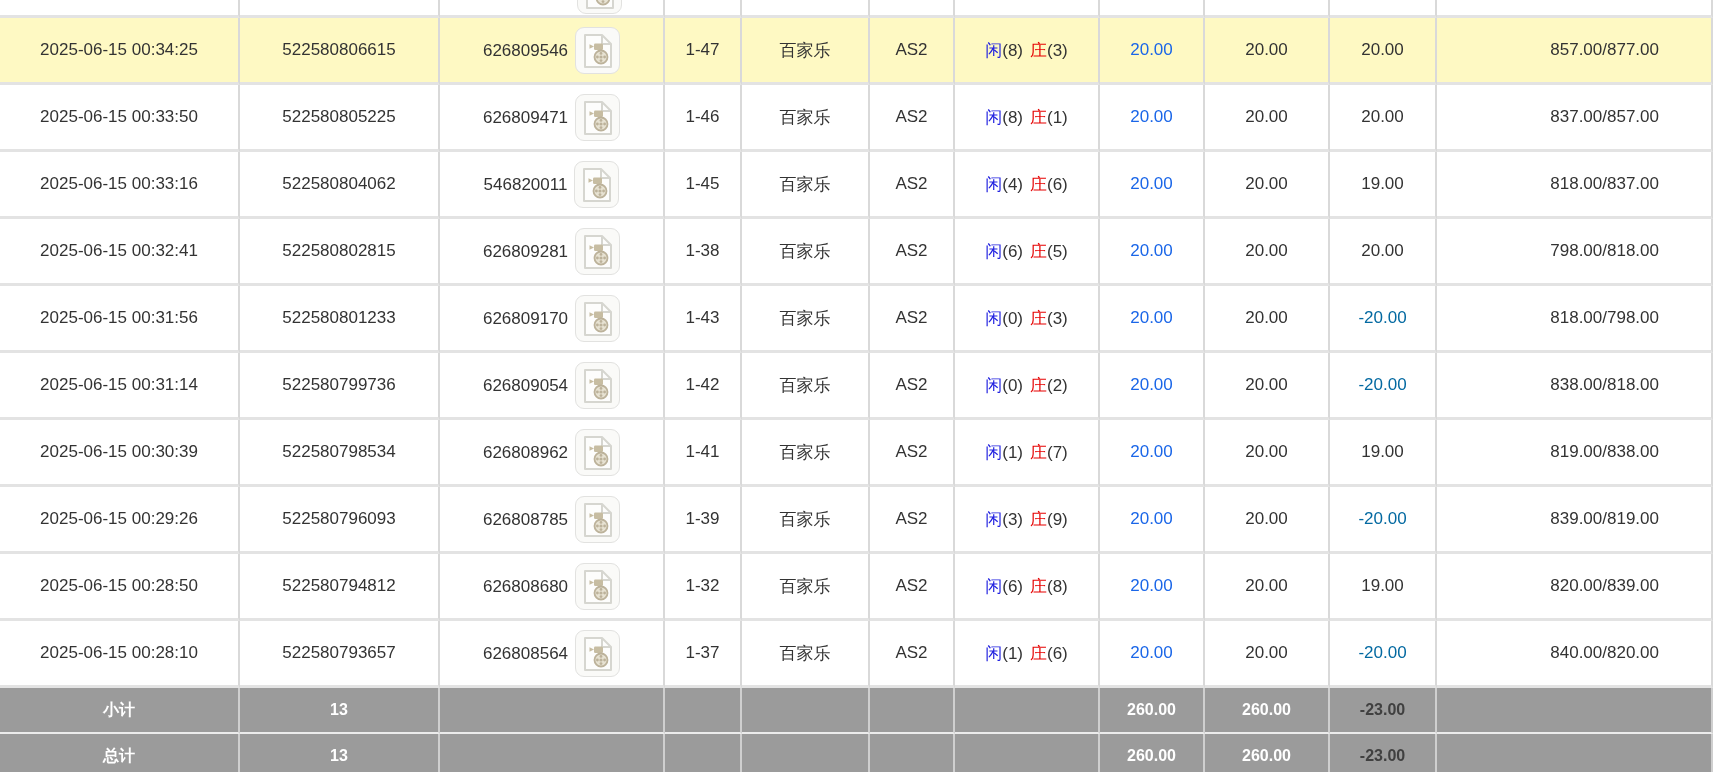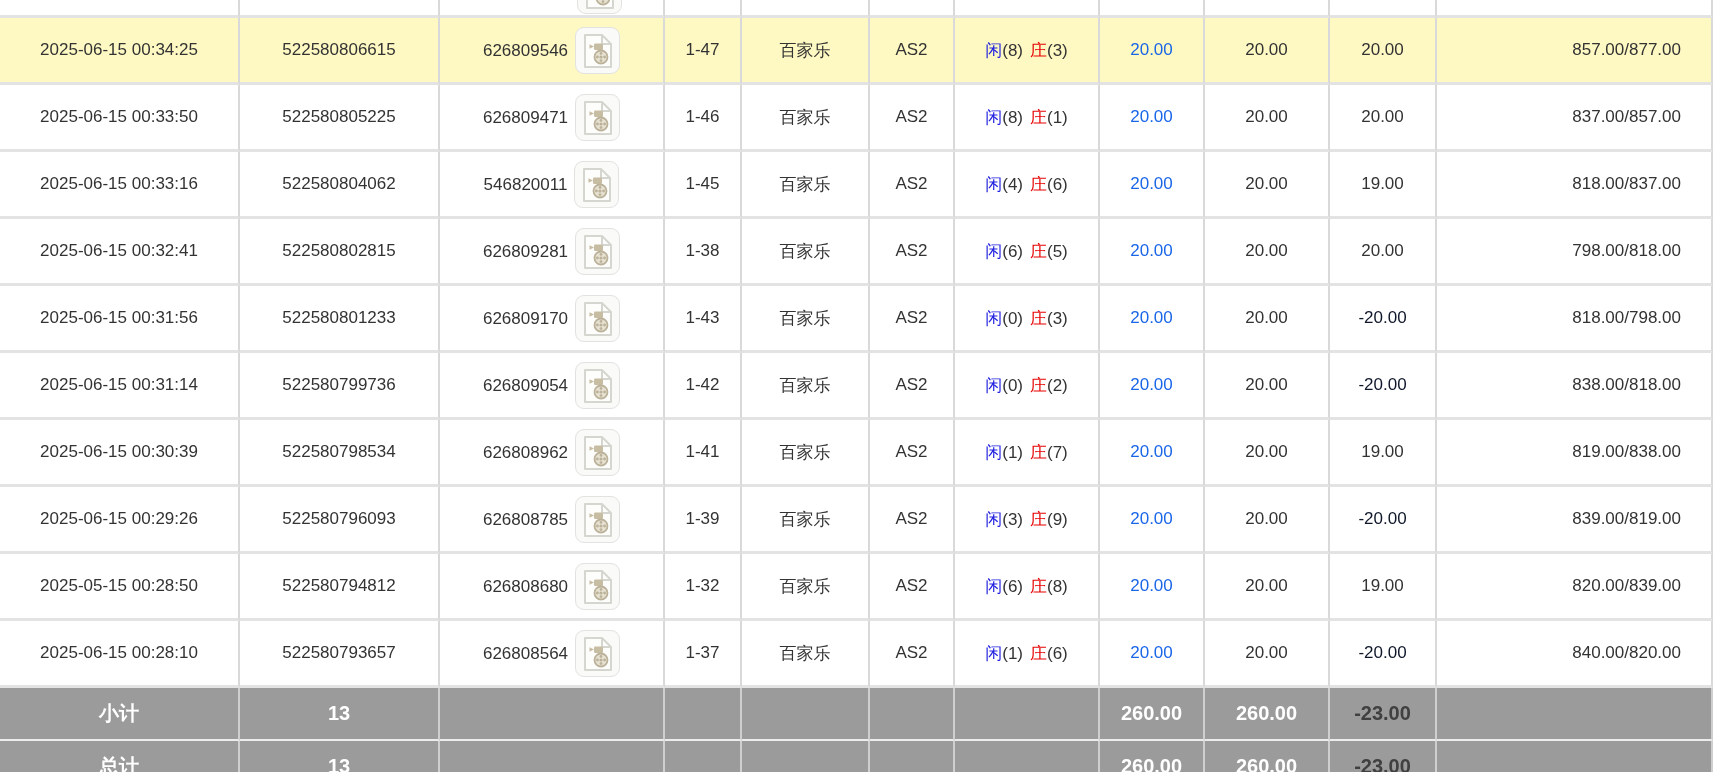--- a/index.html
+++ b/index.html
@@ -25,34 +25,34 @@
     color: #333;
     border-right: 2px solid #d9d9d9;
     border-bottom: 3px solid #e3e3e3;
     overflow: hidden;
     white-space: nowrap;
   }
   tr.partial-row td { height: 18px; background: #fff; position: relative; }
   tr.data-row td { height: 67px; background: #fff; }
   tr.data-row.hl td { background: #fef9c3; }
   tr.summary-row td {
-    height: 53px;
+    height: 46px;
     background: #9b9b9b;
     color: #fff;
     font-weight: bold;
-    font-size: 20px;
+    font-size: 16px;
     border-right: 2px solid #cfcfcf;
     border-bottom: 2px solid #ececec;
   }
-  .balance-cell { text-align: right; padding-right: 30px; }
+  .balance-cell { text-align: right; padding-right: 52px; }
   .p-label { color: #2222e0; }
   .b-label { color: #e60000; }
   .result-gap { display: inline-block; width: 7px; }
   .bet-link { color: #1a66e8; cursor: pointer; }
-  .winloss.neg { color: #0f172a; }
+  .winloss.neg { color: #0369a1; }
   tr.summary-row .winloss.neg { color: #404040; }
   .icon-btn {
     display: inline-block;
     box-sizing: border-box;
     width: 45px; height: 47px;
     background: #fafaf8;
     border: 1px solid #e2e2e0;
     border-radius: 9px;
     vertical-align: middle;
     margin-left: 7px;
@@ -330,21 +330,21 @@
     <td><span>AS2</span></td>
     <td>
       <span class="p-label">闲</span><span>(3)</span><span class="result-gap"></span><span class="b-label">庄</span><span>(9)</span>
     </td>
     <td><span class="bet-link">20.00</span></td>
     <td><span>20.00</span></td>
     <td><span class="winloss neg">-20.00</span></td>
     <td class="balance-cell"><span>839.00/819.00</span></td>
   </tr>
       <tr class="data-row">
-    <td><span>2025-05-15 00:28:50</span></td>
+    <td><span>2025-06-15 00:28:50</span></td>
     <td><span>522580794812</span></td>
     <td class="gameid-cell">
       <span class="gid">626808680</span><span class="icon-btn"><svg width="30" height="34" viewBox="0 0 30 34">
         <path d="M2 1 h17 l9 9 v23 h-26 z" fill="#ffffff" fill-opacity="0.55" stroke="#d6d6d0" stroke-width="2" stroke-linejoin="round"></path>
         <path d="M19 1 v9 h9" fill="none" stroke="#d6d6d0" stroke-width="2" stroke-linejoin="round"></path>
         <path d="M11 12.5 l-4.5 2.2 v-4.4 z" fill="#c7bda2"></path>
         <rect x="11" y="9.5" width="9" height="6.5" rx="1.2" fill="#c7bda2"></rect>
         <circle cx="18" cy="23" r="6.5" fill="#e7e2d2" stroke="#bcb29a" stroke-width="1.8"></circle>
         <circle cx="18" cy="23" r="1.6" fill="#bcb29a"></circle>
               <circle cx="18" cy="19.4" r="1.4" fill="#bcb29a"></circle>

